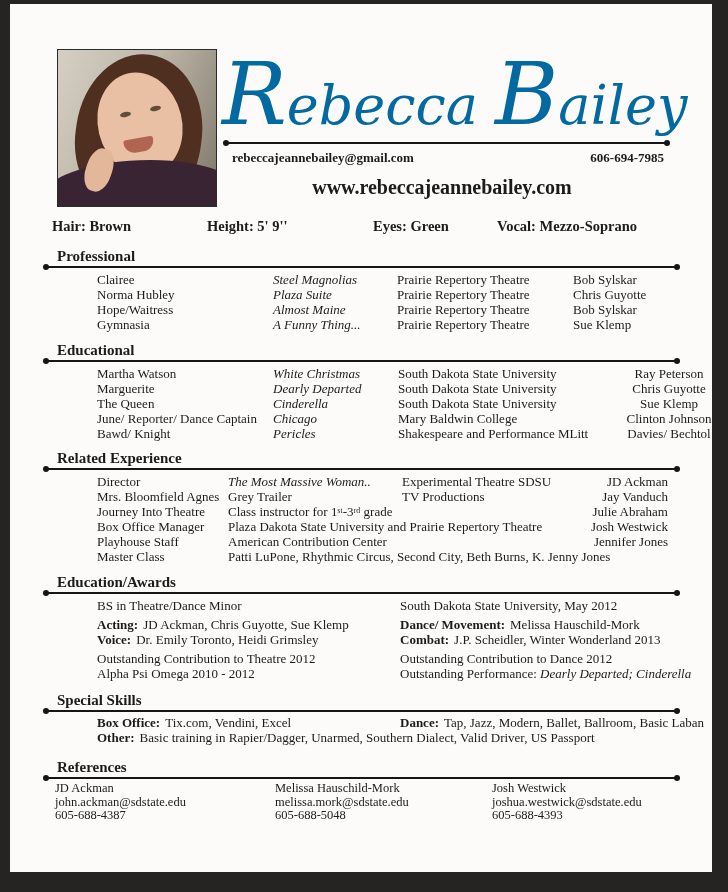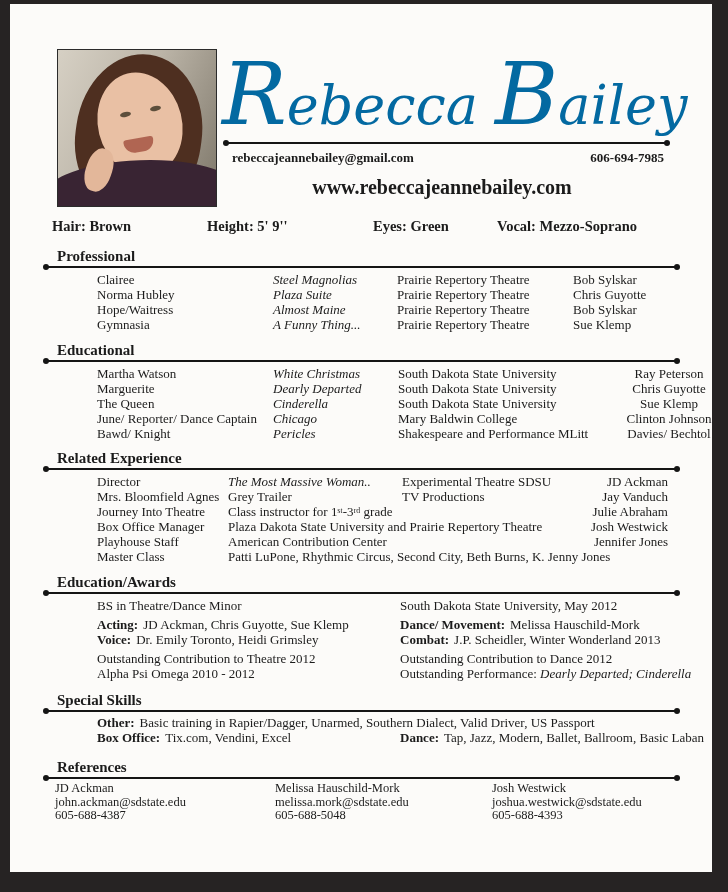--- a/index.html
+++ b/index.html
@@ -272,25 +272,25 @@
         <span class="ar"><span>Outstanding Performance:</span>&nbsp;<span class="it">Dearly Departed; Cinderella</span></span>
       </div>
     </div>
   </div>
 
   <div class="sec" style="top:688px">
     <div class="sec-title">Special Skills</div>
     <div class="rule"></div>
     <div class="rows" style="margin-top:3px">
       <div class="aline">
-        <span class="al"><b class="lbl">Other:</b><span>Basic training in Rapier/Dagger, Unarmed, Southern Dialect, Valid Driver, US Passport</span></span>
-      </div>
-      <div class="aline">
         <span class="al"><b class="lbl">Box Office:</b><span>Tix.com, Vendini, Excel</span></span>
         <span class="ar"><b class="lbl">Dance:</b><span>Tap, Jazz, Modern, Ballet, Ballroom, Basic Laban</span></span>
+      </div>
+      <div class="aline">
+        <span class="al"><b class="lbl">Other:</b><span>Basic training in Rapier/Dagger, Unarmed, Southern Dialect, Valid Driver, US Passport</span></span>
       </div>
     </div>
   </div>
 
   <div class="sec" style="top:755px">
     <div class="sec-title">References</div>
     <div class="rule"></div>
     <div class="ref-cols">
       <div class="ref c0">
         <div>JD Ackman</div>

